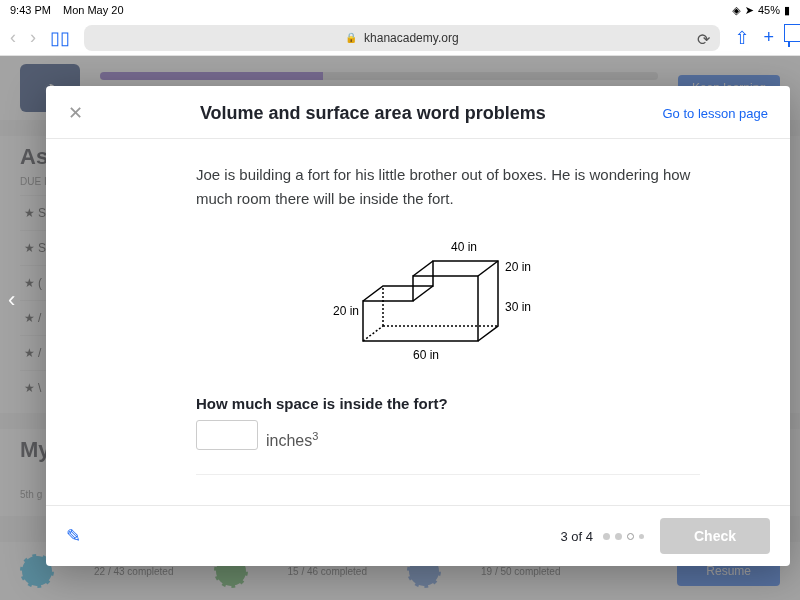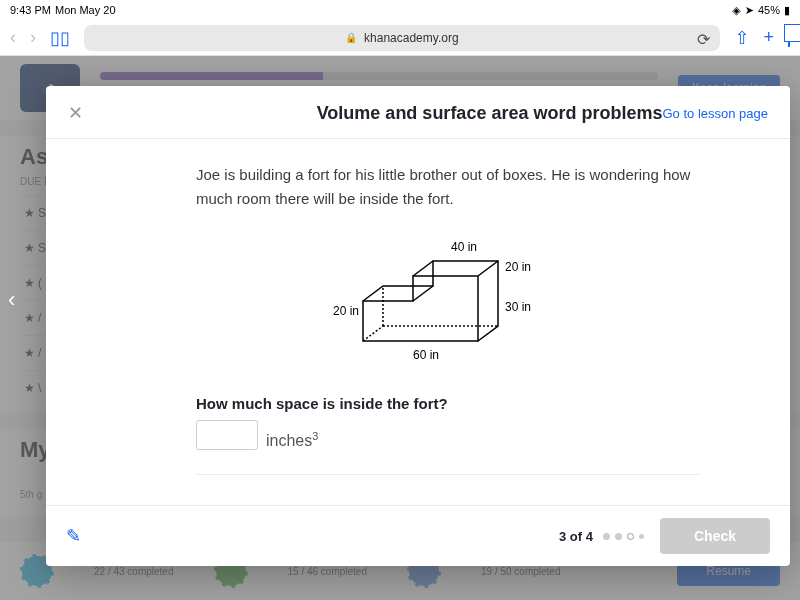--- a/index.html
+++ b/index.html
@@ -1,18 +1,18 @@
 <!DOCTYPE html>
 <html><head>
 <meta charset="utf-8">
 <style>
 *{margin:0;padding:0;box-sizing:border-box;font-family:-apple-system,BlinkMacSystemFont,sans-serif}
 body{width:800px;height:600px;background:#f5f5f5;position:relative;overflow:hidden}
 .status-bar{height:20px;background:#fff;display:flex;justify-content:space-between;align-items:center;padding:0 10px;font-size:11px;font-weight:500}
-.status-left{display:flex;gap:4px}
+.status-left{display:flex;gap:12px}
 .status-right{display:flex;gap:4px;align-items:center}
 .browser-bar{height:36px;background:#fff;display:flex;align-items:center;padding:0 10px;gap:14px;border-bottom:1px solid #e0e0e0}
 .nav-arrow{color:#c0c0c0;font-size:18px}
 .book-icon{color:#1865f2;font-size:18px}
 .url-bar{flex:1;background:#e8e8e8;border-radius:8px;height:26px;display:flex;align-items:center;justify-content:center;gap:6px;font-size:12px;color:#333}
 .url-bar .lock{font-size:10px}
 .url-wrap{flex:1;position:relative;display:flex}
 .toolbar-icon{color:#1865f2;font-size:18px}
 .bg-content{position:absolute;top:56px;left:0;right:0;bottom:0;filter:blur(0);opacity:0.5}
 .bg-overlay{position:absolute;top:56px;left:0;right:0;bottom:0;background:rgba(0,0,0,0.35)}
@@ -30,35 +30,35 @@
 .bg-footer{position:absolute;bottom:0;left:0;right:0;background:#fff;padding:12px 20px;display:flex;gap:40px;align-items:center}
 .bg-circle{width:34px;height:34px;border-radius:50%;background:#1fb4e8;border:2px dashed #fff;position:relative}
 .bg-circle.g{background:#4db04d}
 .bg-circle.b{background:#5a8de0}
 .bg-ftext{font-size:10px;color:#555}
 .bg-resume{background:#1865f2;color:#fff;padding:8px 29px;border-radius:4px;font-size:12px;margin-left:auto}
 .chev-left{position:absolute;left:8px;top:50%;transform:translateY(-50%);color:#fff;font-size:22px;z-index:5}
 .modal{position:absolute;left:46px;right:10px;top:86px;bottom:34px;background:#fff;border-radius:4px;box-shadow:0 8px 40px rgba(0,0,0,0.3);z-index:10;display:flex;flex-direction:column}
 .modal-head{display:flex;align-items:center;padding:16px 22px 14px;border-bottom:1px solid #e8e8e8}
 .close-x{color:#999;font-size:18px;font-weight:300}
-.modal-title{flex:1;text-align:right;font-size:18px;font-weight:700;color:#21242c}
+.modal-title{flex:1;text-align:center;font-size:18px;font-weight:700;color:#21242c}
 .lesson-link{color:#1865f2;font-size:13px;font-weight:500}
 .modal-body{flex:1;overflow:auto;padding:24px 90px 10px 150px}
 .prob-text{font-size:15px;color:#3b3e40;line-height:1.6;margin-bottom:20px}
 .diagram{display:flex;justify-content:center;margin:10px 0 24px}
 .question{font-size:15px;font-weight:700;color:#21242c;margin:8px 0}
 .answer-row{display:flex;align-items:flex-end;gap:8px;margin-bottom:24px}
 .answer-input{width:62px;height:30px;border:1px solid #ccc;border-radius:3px;padding:0 6px;font-size:14px}
 .unit{font-size:16px;color:#555;font-family:Georgia,serif}
 .unit sup{font-size:11px}
 .divider{border-top:1px solid #eee;margin-top:10px}
 .modal-foot{border-top:1px solid #e8e8e8;padding:12px 20px;display:flex;align-items:center}
 .scribble{color:#1865f2;font-size:18px}
 .foot-spacer{flex:1}
-.progress-text{font-size:13px;font-weight:700;color:#21242c;margin-right:10px}
+.progress-text{font-size:13px;font-weight:400;color:#21242c;margin-right:10px}
 .dots{display:flex;gap:5px;margin-right:16px;align-items:center}
 .dot{width:7px;height:7px;border-radius:50%;background:#ccc}
 .dot.ring{background:#fff;border:1.5px solid #999;width:7px;height:7px}
 .check-btn{background:#ccc;color:#fff;padding:10px 34px;border-radius:4px;font-size:14px;font-weight:700;border:none}
 .fgroup{display:flex;align-items:center;gap:8px}
 .tabs-icon{width:16px;height:16px;border:1.5px solid #1865f2;position:relative}
 .tabs-icon::before{content:"";position:absolute;width:16px;height:16px;border:1.5px solid #1865f2;top:-5px;left:-5px;background:#fff}
 </style>
 </head>
 <body>

